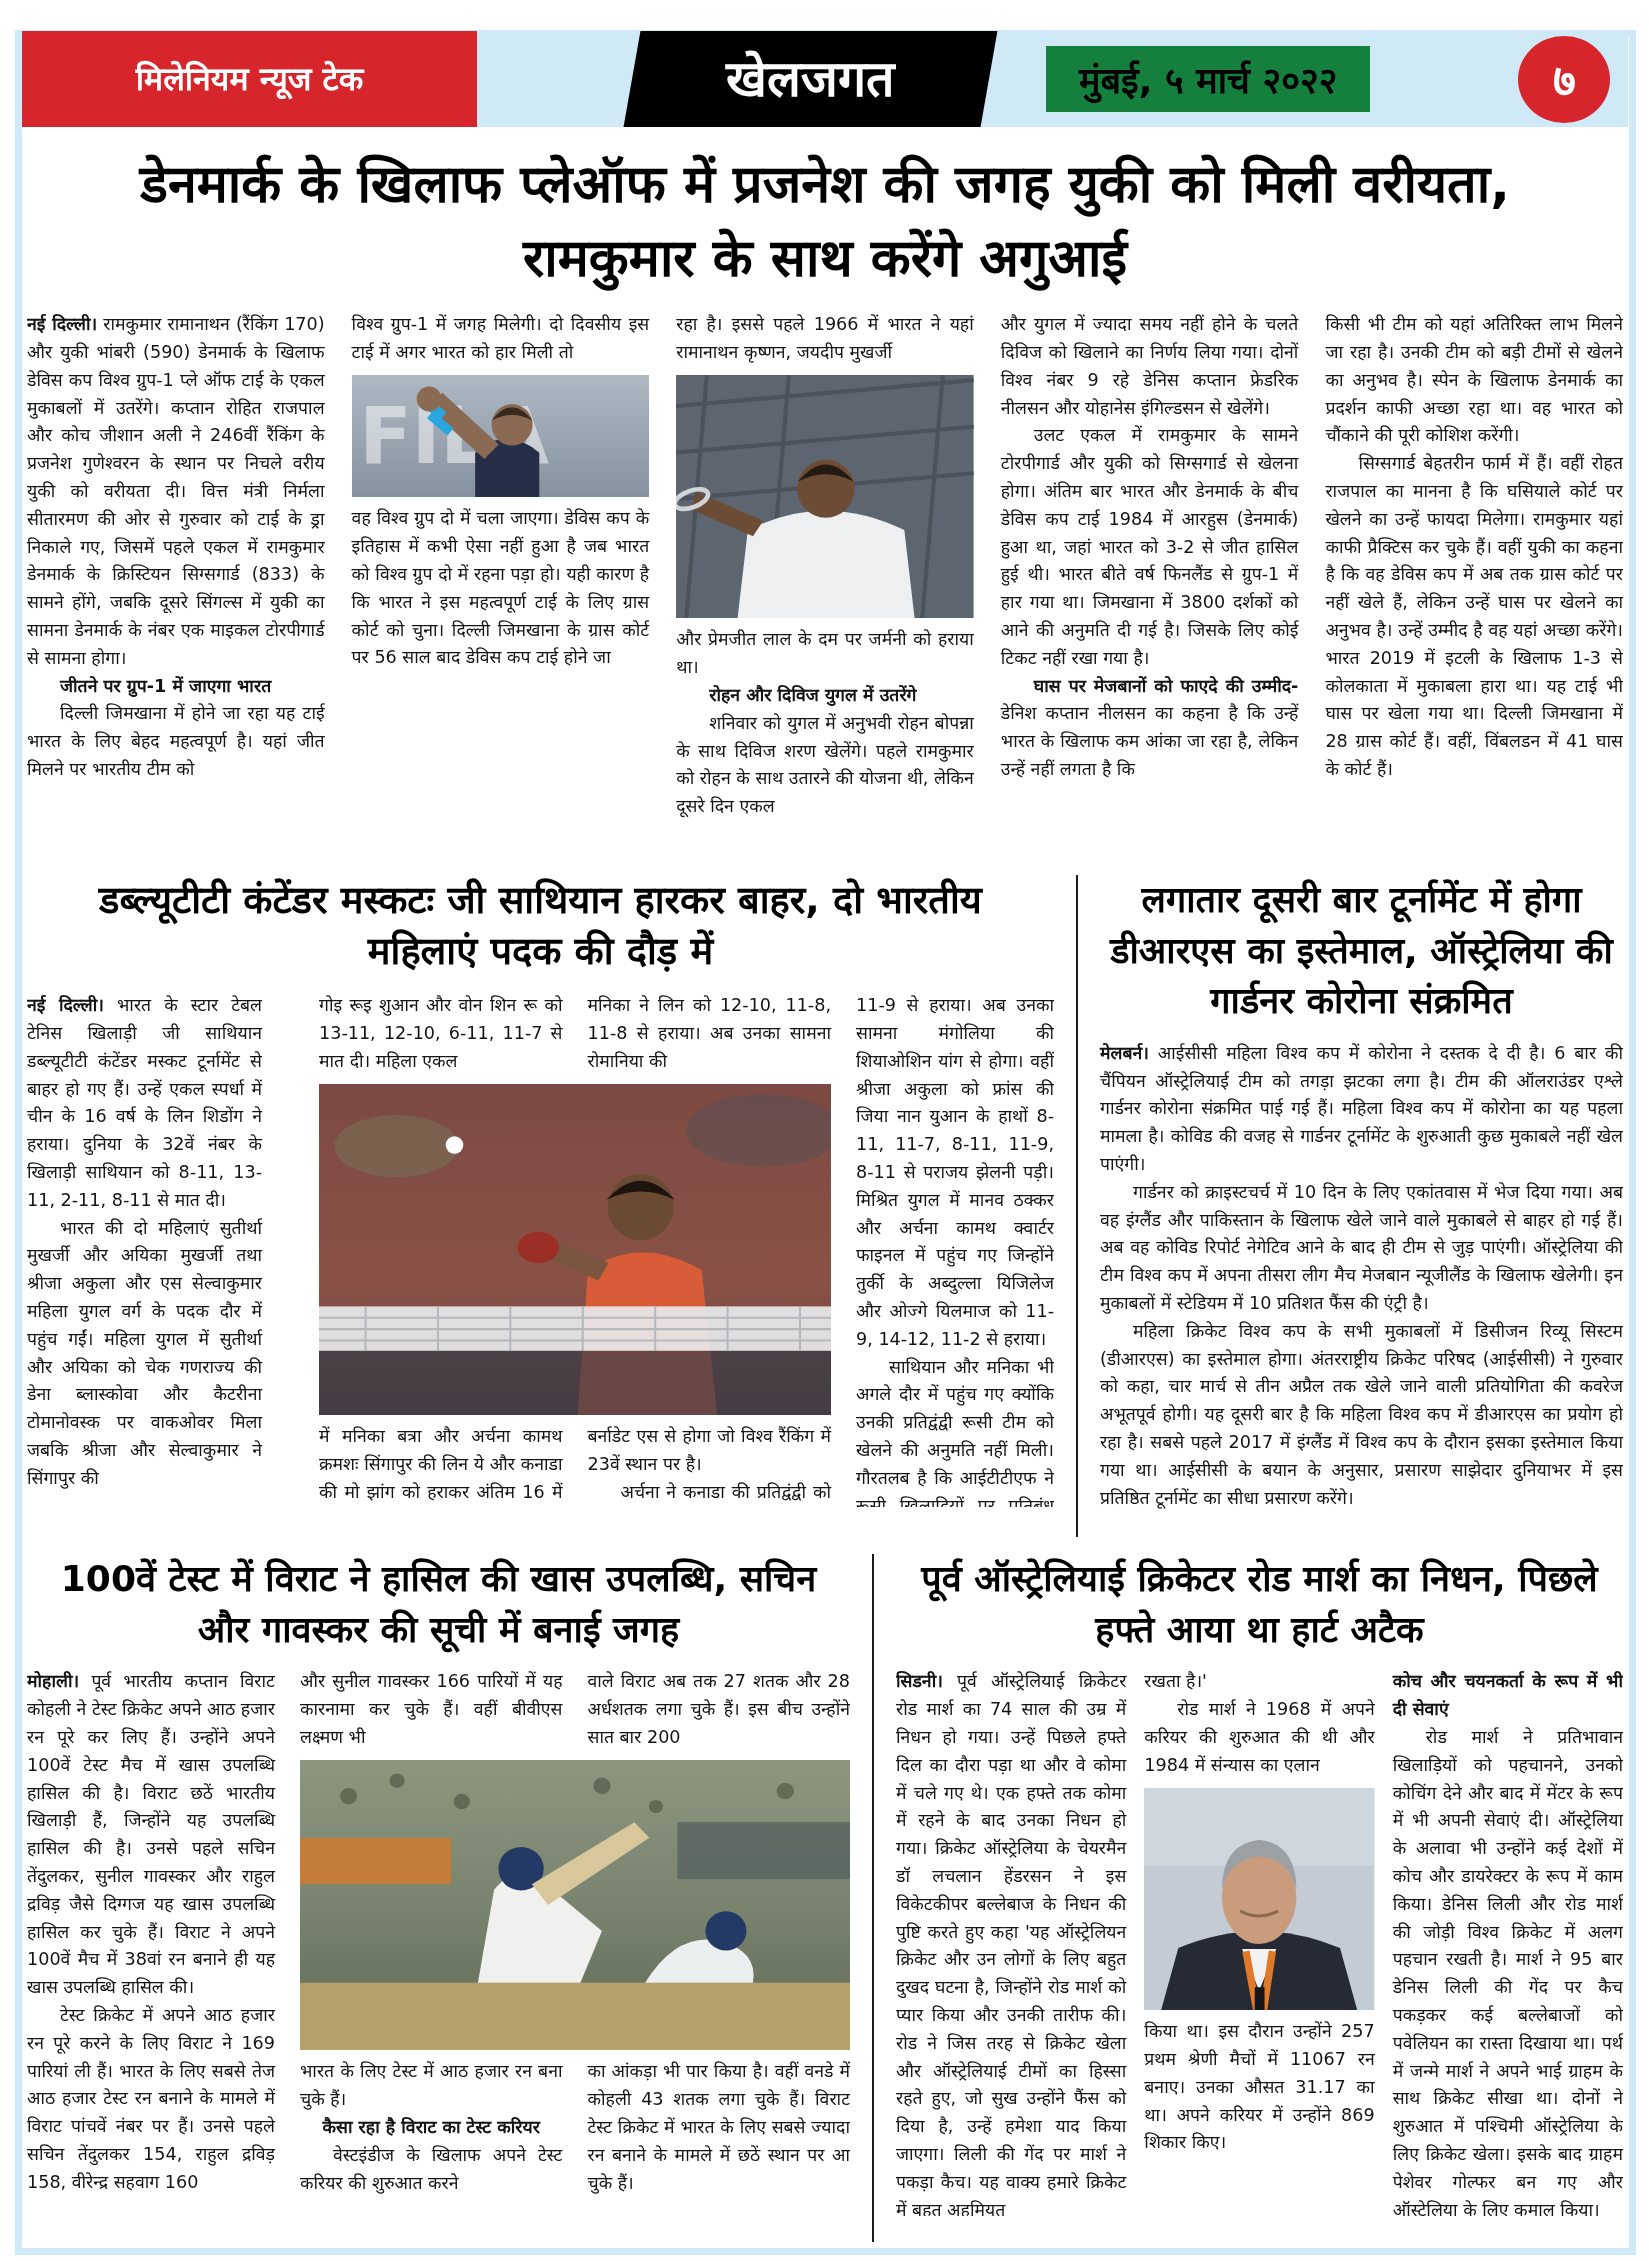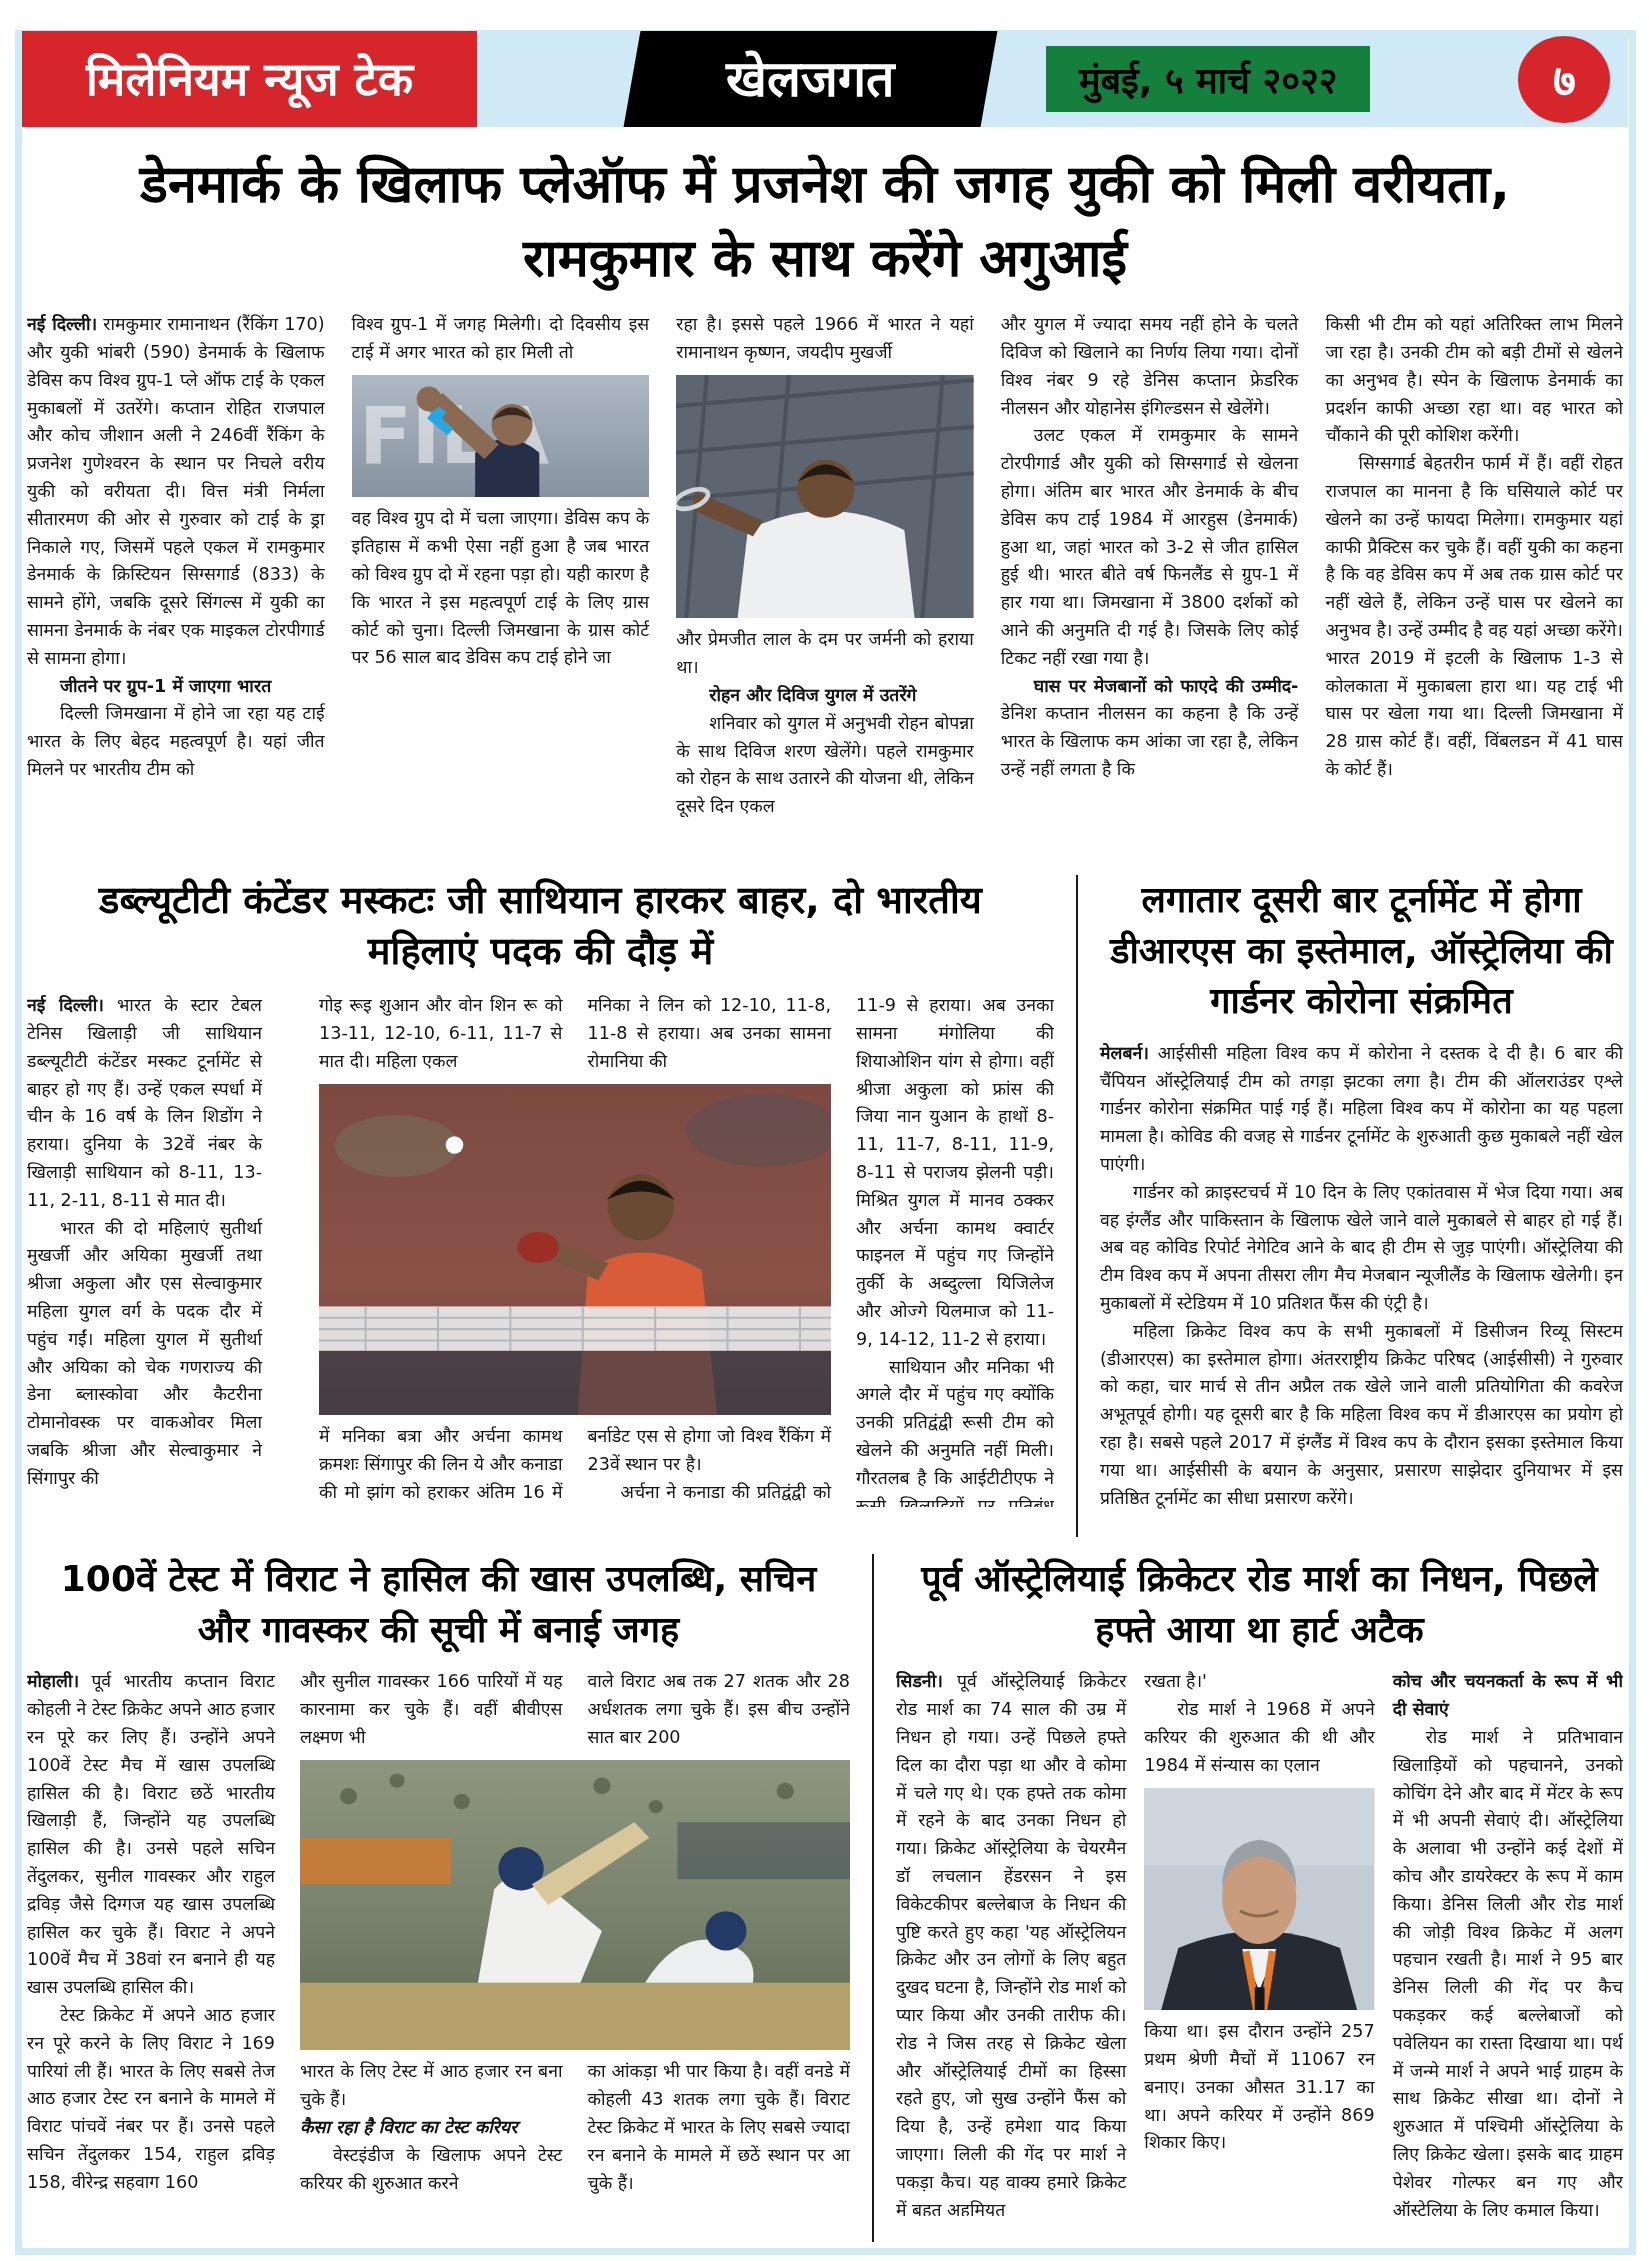--- a/index.html
+++ b/index.html
@@ -9,21 +9,21 @@
     font-family:"DejaVu Sans",sans-serif;
   }
   .frame{position:absolute;left:14.5px;right:14.5px;top:30px;bottom:6.2px;
     border:7.2px solid #cfe9f6;z-index:0;pointer-events:none;}
   .content{position:relative;z-index:1;}
 
   
   .masthead{margin:31px 22px 0 22px;height:96px;background:#cfe9f6;
     display:flex;align-items:stretch;position:relative;}
   .brand-box{background:#d6262b;color:#fff;width:455px;display:flex;
-    align-items:center;justify-content:center;font-weight:800;font-size:46px;line-height:1;}
+    align-items:center;justify-content:center;font-weight:800;font-size:32px;line-height:1;}
   .section-box{background:#000;color:#fff;width:357px;margin-left:155px;
     transform:skewX(-10deg);display:flex;align-items:center;justify-content:center;}
   .section-box span{transform:skewX(10deg);font-weight:800;font-size:50px;line-height:1;}
   .date-box{background:#15803d;color:#000;align-self:center;margin-left:57px;
     padding:8.3px 33px;font-size:36px;font-weight:700;white-space:nowrap;}
   .page-circle{background:#d6262b;color:#fff;border-radius:50%;
     width:92px;height:87px;align-self:center;margin-left:auto;margin-right:17.6px;
     display:flex;align-items:center;justify-content:center;font-size:44px;font-weight:800;}
 
   
@@ -274,21 +274,21 @@
                   <circle cx="300" cy="80" r="15"></circle>
                 <circle cx="560" cy="50" r="16"></circle>
                   <circle cx="660" cy="90" r="13"></circle>
                   <circle cx="900" cy="60" r="16"></circle>
               </g>
             </svg>
           </span>
           <div class="vk-mid-bottom">
             <div>
               <p class="p">भारत के लिए टेस्ट में आठ हजार रन बना चुके हैं।</p>
-              <p class="subline" style="text-indent:0;font-style:italic;">कैसा रहा है विराट का टेस्ट करियर</p>
+              <p class="subline" style="text-indent:0;text-align:center;">कैसा रहा है विराट का टेस्ट करियर</p>
               <p class="p pi">वेस्टइंडीज के खिलाफ अपने टेस्ट करियर की शुरुआत करने</p>
             </div>
             <div>
               <p class="p">का आंकड़ा भी पार किया है। वहीं वनडे में कोहली 43 शतक लगा चुके हैं। विराट टेस्ट क्रिकेट में भारत के लिए सबसे ज्यादा रन बनाने के मामले में छठें स्थान पर आ चुके हैं।</p>
             </div>
           </div>
         </div>
       </div>
     </div>
 

